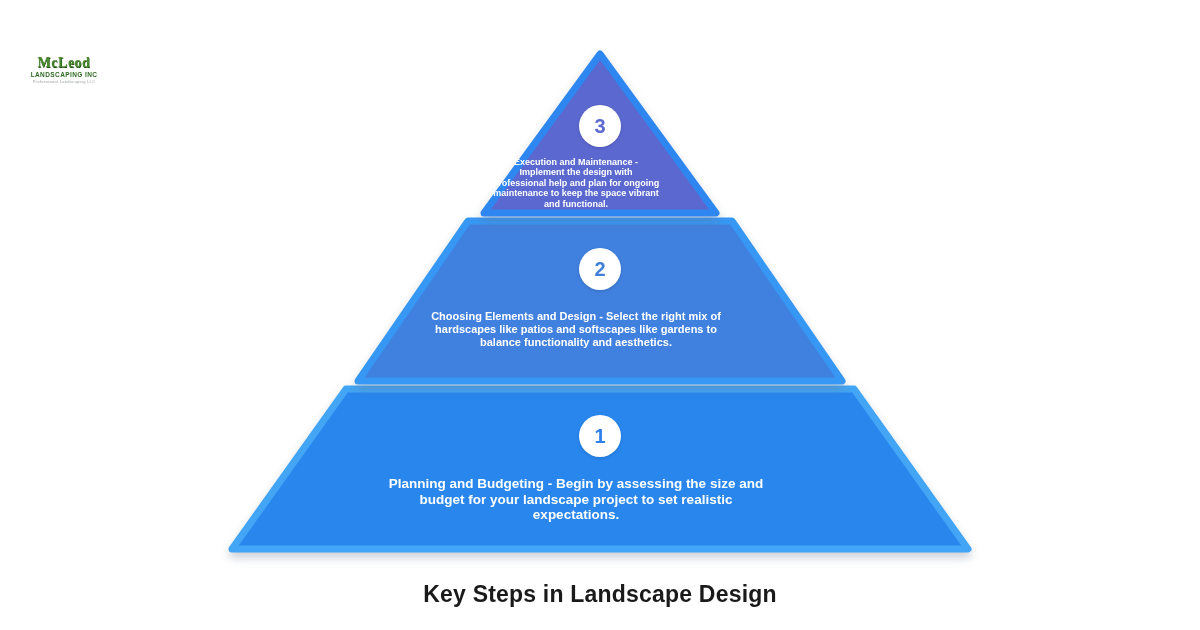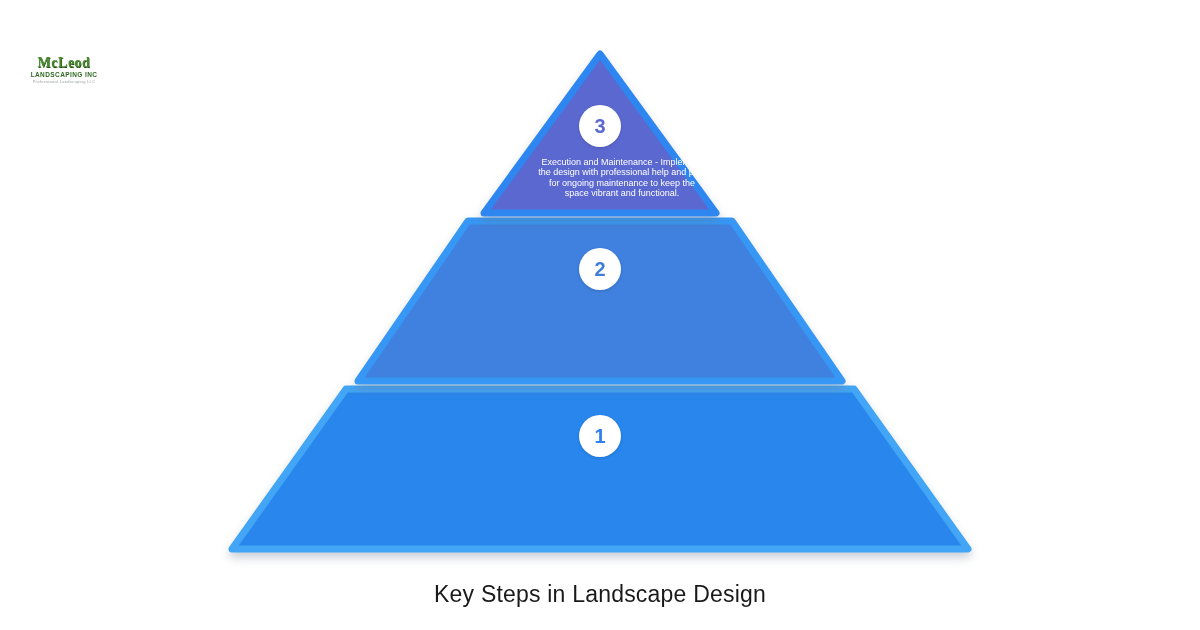--- a/index.html
+++ b/index.html
@@ -77,38 +77,38 @@
     box-shadow: 0 1px 3px rgba(0,0,0,0.15);
   }
   .num-3 { left: 579px; top: 89px;  color: #5b68cf; }
   .num-2 { left: 579px; top: 232px; color: #3f7fd8; }
   .num-1 { left: 579px; top: 399px; color: #2f80ed; }
 
   
   .tier-text {
     position: absolute;
     color: #ffffff;
-    font-weight: normal;
+    font-weight: bold;
     text-align: center;
     transform: translateX(-50%);
-    left: 622px;
+    left: 576px;
   }
   .text-3 { top: 141px; width: 168px; font-size: 9px;    line-height: 1.16; }
   .text-2 { top: 294px; width: 292px; font-size: 11px;   line-height: 1.18; }
   .text-1 { top: 460px; width: 400px; font-size: 13.5px; line-height: 1.15; }
 
   
   .chart-title {
     position: absolute;
     left: 0;
     top: 565px;
     width: 1200px;
     text-align: center;
     font-size: 23px;
-    font-weight: normal;
+    font-weight: bold;
     color: #1a1a1a;
     letter-spacing: 0.2px;
   }
 </style>
 </head>
 <body>
 
 <div class="canvas">
 
   <div class="logo">
@@ -127,16 +127,18 @@
     <span>3</span>
   </div>
   <div class="num-circle num-2">
     <span>2</span>
   </div>
   <div class="num-circle num-1">
     <span>1</span>
   </div>
 
   <div class="tier-text text-3">Execution and Maintenance - Implement the design with professional help and plan for ongoing maintenance to keep the space vibrant and functional.</div>
+  <div class="tier-text text-2">Choosing Elements and Design - Select the right mix of hardscapes like patios and softscapes like gardens to balance functionality and aesthetics.</div>
+  <div class="tier-text text-1">Planning and Budgeting - Begin by assessing the size and budget for your landscape project to set realistic expectations.</div>
 
   <div class="chart-title">Key Steps in Landscape Design</div>
 
 </div>
 
 </body></html>

